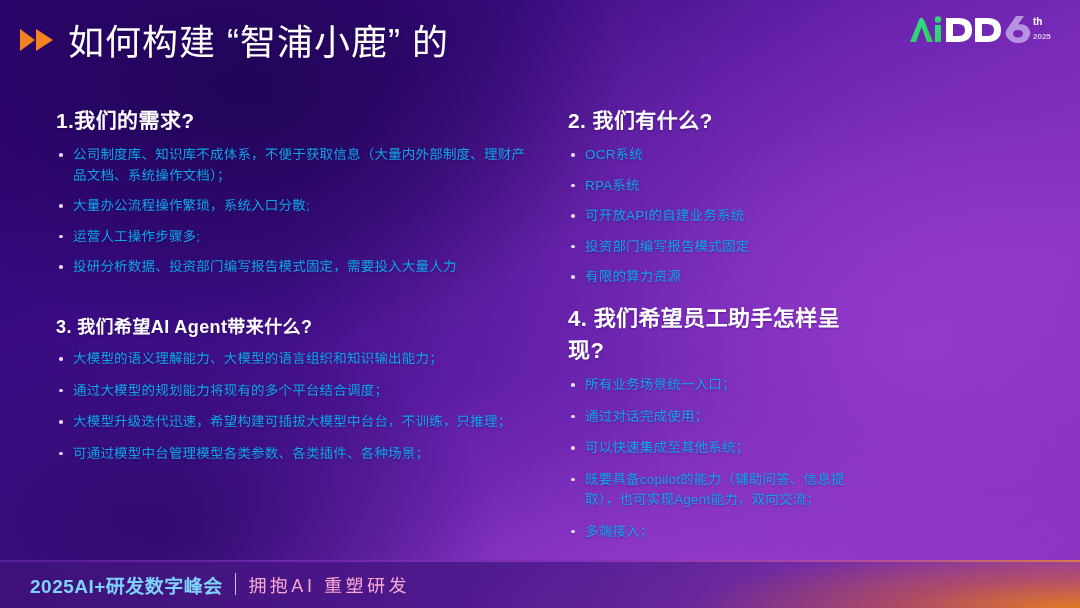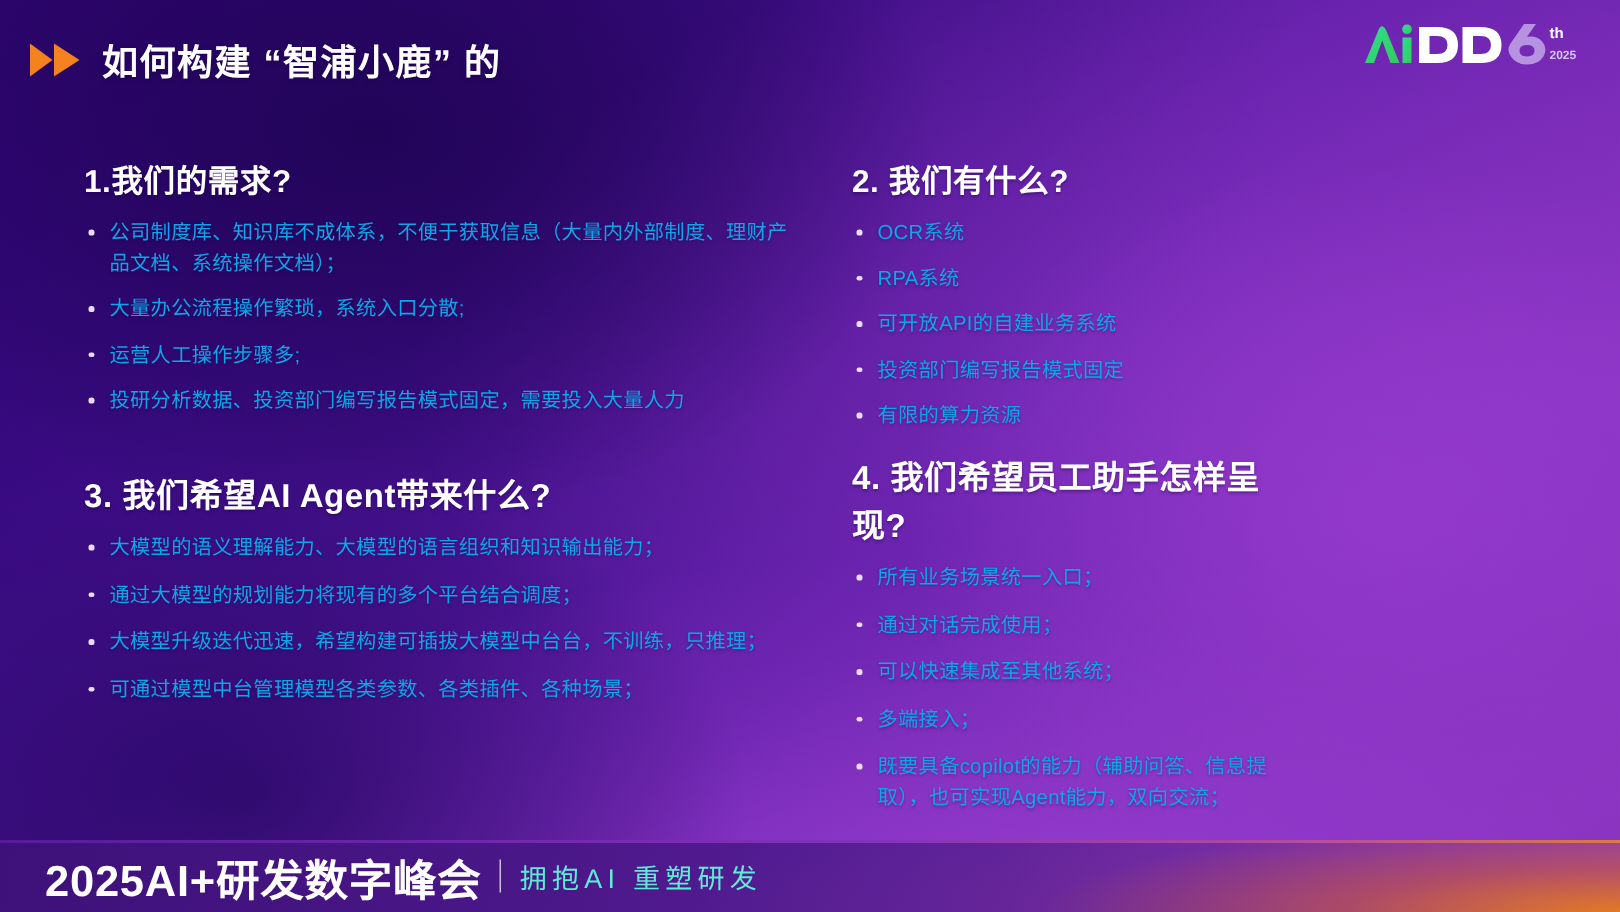--- a/index.html
+++ b/index.html
@@ -70,22 +70,22 @@
     align-items: center;
     gap: 14px;
   }
   .ff-icon {
     display: block;
     width: 34px; height: 24px;
     flex: 0 0 auto;
     margin-top: 2px;
   }
   .slide-title {
-    font-size: 24px;
-    font-weight: 700;
+    font-size: 36px;
+    font-weight: 400;
     letter-spacing: 1px;
     color: #ffffff;
     white-space: nowrap;
     text-shadow: 0 1px 3px rgba(30,0,70,0.45);
   }
 
   
   .logo {
     position: absolute;
     right: 24px; top: 14px;
@@ -114,21 +114,21 @@
   .cell-4 { grid-column: 2; grid-row: 2; padding-left: 6px; padding-top: 6px; }
 
   .sec-head {
     font-size: 21px;
     font-weight: 700;
     color: #ffffff;
     margin: 0 0 11px 0;
     letter-spacing: 0.4px;
     text-shadow: 0 1px 2px rgba(30,0,70,0.4);
   }
-  .cell-3 .sec-head { font-size: 22px; }
+  .cell-3 .sec-head { font-size: 18px; }
   .cell-4 .sec-head { font-size: 22px; }
 
   ul.bullets {
     list-style: none;
     margin: 0;
     padding: 0;
   }
   ul.bullets li {
     position: relative;
     padding-left: 17px;
@@ -176,34 +176,34 @@
   }
   .footer-inner {
     position: absolute;
     left: 30px; top: 0;
     height: 48px;
     display: flex;
     align-items: center;
     gap: 12px;
   }
   .footer-main {
-    font-size: 29px;
+    font-size: 19px;
     font-weight: 700;
-    color: #ffffff;
+    color: #7dd3fc;
     letter-spacing: 0.5px;
   }
   .footer-divider {
     width: 1.5px;
     height: 22px;
     background: rgba(255,255,255,0.72);
   }
   .footer-sub {
     font-size: 18px;
     font-weight: 400;
-    color: #5eead4;
+    color: #f9a8d4;
     letter-spacing: 3.5px;
   }
 </style>
 </head>
 <body>
 
 <div class="slide">
 
   <div class="bg-base"></div>
   <div class="bg-glow-tl"></div>
@@ -277,22 +277,22 @@
         <li>可通过模型中台管理模型各类参数、各类插件、各种场景；</li>
       </ul>
     </div>
 
     <div class="col-cell cell-4">
       <div class="sec-head">4. 我们希望员工助手怎样呈现?</div>
       <ul class="bullets">
         <li>所有业务场景统一入口；</li>
         <li>通过对话完成使用；</li>
         <li>可以快速集成至其他系统；</li>
+        <li>既要具备copilot的能力（辅助问答、信息提取），也可实现Agent能力，双向交流；</li>
         <li>多端接入；</li>
-        <li>既要具备copilot的能力（辅助问答、信息提取），也可实现Agent能力，双向交流；</li>
       </ul>
     </div>
 
   </div>
 
   <div class="footer">
     <div class="footer-bg"></div>
     <div class="footer-top-line"></div>
     <div class="footer-inner">
       <div class="footer-main">2025AI+研发数字峰会</div>

